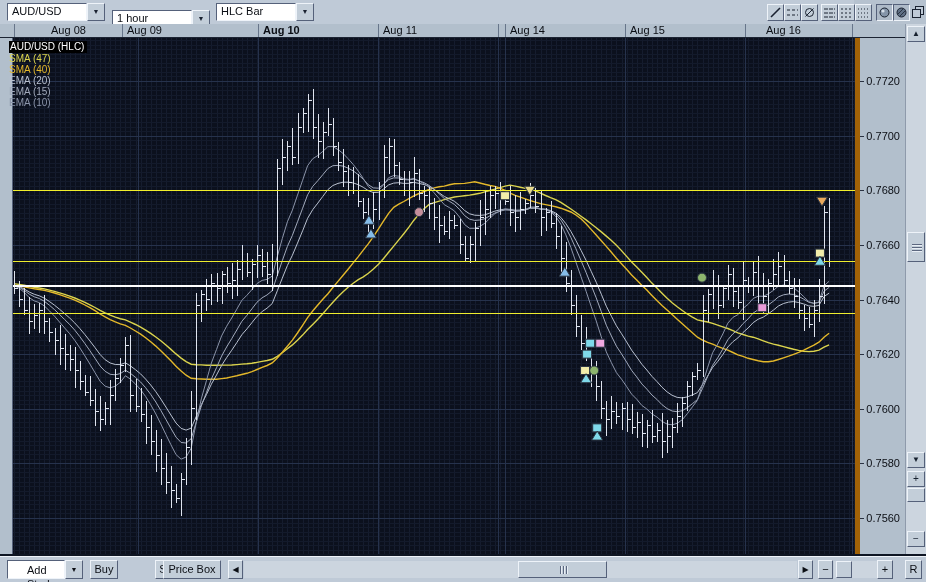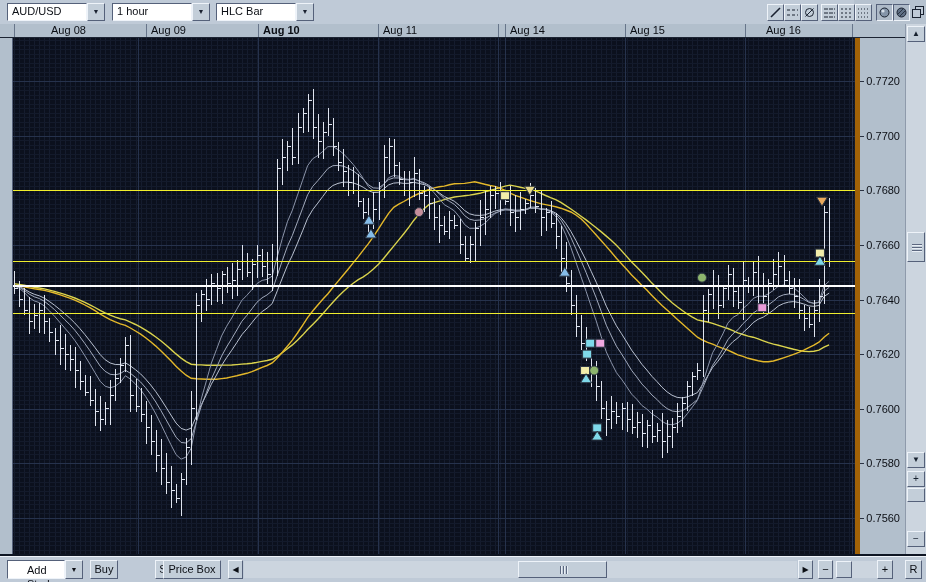--- a/index.html
+++ b/index.html
@@ -63,21 +63,21 @@
 </head>
 <body>
 
 <div class="app">
 
   <div class="toolbar">
     <div class="combo" style="left:7px;width:98px;">
       <div class="field">AUD/USD</div>
       <div class="dbtn" style="left:80px;">▼</div>
     </div>
-    <div class="combo" style="left:112px;width:98px;">
+    <div class="combo" style="left:112px;width:98px;margin-top:7px;">
       <div class="field">1 hour</div>
       <div class="dbtn" style="left:80px;">▼</div>
     </div>
     <div class="combo" style="left:216px;width:98px;">
       <div class="field">HLC Bar</div>
       <div class="dbtn" style="left:80px;">▼</div>
     </div>
 
     <div class="tbtn" style="left:767px;">
       <svg width="13" height="13" viewBox="0 0 13 13">
@@ -134,21 +134,21 @@
       <svg width="14" height="14" viewBox="0 0 14 14">
         <rect x="4.5" y="1.5" width="8" height="8" fill="#bfcad7" stroke="#1a2230"></rect>
         <rect x="1.5" y="4.5" width="8" height="8" fill="#bfcad7" stroke="#1a2230"></rect>
         </svg>
     </div>
   </div>
 
   <div class="dateaxis" id="dateAxis">
       <div class="datecell" style="left: 0px; width: 13px; border-left: none;"></div>
       <div class="datecell" style="left: 14px; width: 123px; padding-left: 36px;">Aug 08</div>
-      <div class="datecell" style="left: 146px; width: 119px;">Aug 09</div>
+      <div class="datecell" style="left: 122px; width: 119px;">Aug 09</div>
       <div class="datecell" style="left: 258px; width: 119px; font-weight: bold;">Aug 10</div>
       <div class="datecell" style="left: 378px; width: 119px;">Aug 11</div>
       <div class="datecell" style="left: 498px; width: 6px;"></div>
       <div class="datecell" style="left: 505px; width: 119px;">Aug 14</div>
       <div class="datecell" style="left: 625px; width: 119px;">Aug 15</div>
       <div class="datecell" style="left: 745px; width: 106px; padding-left: 20px;">Aug 16</div>
       <div class="datecell" style="left: 852px; width: 52px;"></div>
     </div>
 
   <div class="leftstrip"></div>
@@ -810,20 +810,28 @@
           <path d="M584.2 393.06250000000034L589.7 402.06250000000034L578.7 402.06250000000034Z" fill="#7fd9ea" stroke="#2b3442"></path>
           <circle cx="688.99375" cy="239.64999999999958" r="4.5" fill="#8db56d" stroke="#2b3442"></circle>
           <rect x="744.7375000000001" y="265.6937499999993" width="9" height="8" fill="#e89ad8" stroke="#2b3442"></rect>
           <rect x="802.4499999999999" y="211.06874999999926" width="9" height="8" fill="#f2edaa" stroke="#2b3442"></rect>
           <path d="M806.9499999999999 218.26250000000138L812.4499999999999 227.26250000000138L801.4499999999999 227.26250000000138Z" fill="#7fd9ea" stroke="#2b3442"></path>
           <path d="M808.975 168.17500000000194L814.475 159.17500000000194L803.475 159.17500000000194Z" fill="#e9a95c" stroke="#2b3442"></path>
         </g>
       </svg>
   </div>
 
+  <div class="legend">
+    <div class="legend-item first">AUD/USD (HLC)</div>
+    <div class="legend-item" style="color: rgb(219, 212, 77);">SMA (47)</div>
+    <div class="legend-item" style="color: rgb(228, 184, 42);">SMA (40)</div>
+    <div class="legend-item" style="color: rgb(185, 193, 208);">EMA (20)</div>
+    <div class="legend-item" style="color: rgb(162, 170, 188);">EMA (15)</div>
+    <div class="legend-item" style="color: rgb(139, 148, 169);">EMA (10)</div>
+  </div>
 
   <div class="priceaxis" id="priceAxis">
       <div class="pricelabel" style="top: 37px;">0.7720</div>
       <div class="pricetick" style="top: 43px;"></div>
       <div class="pricelabel" style="top: 91.625px;">0.7700</div>
       <div class="pricetick" style="top: 97.625px;"></div>
       <div class="pricelabel" style="top: 146.25px;">0.7680</div>
       <div class="pricetick" style="top: 152.25px;"></div>
       <div class="pricelabel" style="top: 200.875px;">0.7660</div>
       <div class="pricetick" style="top: 206.875px;"></div>

